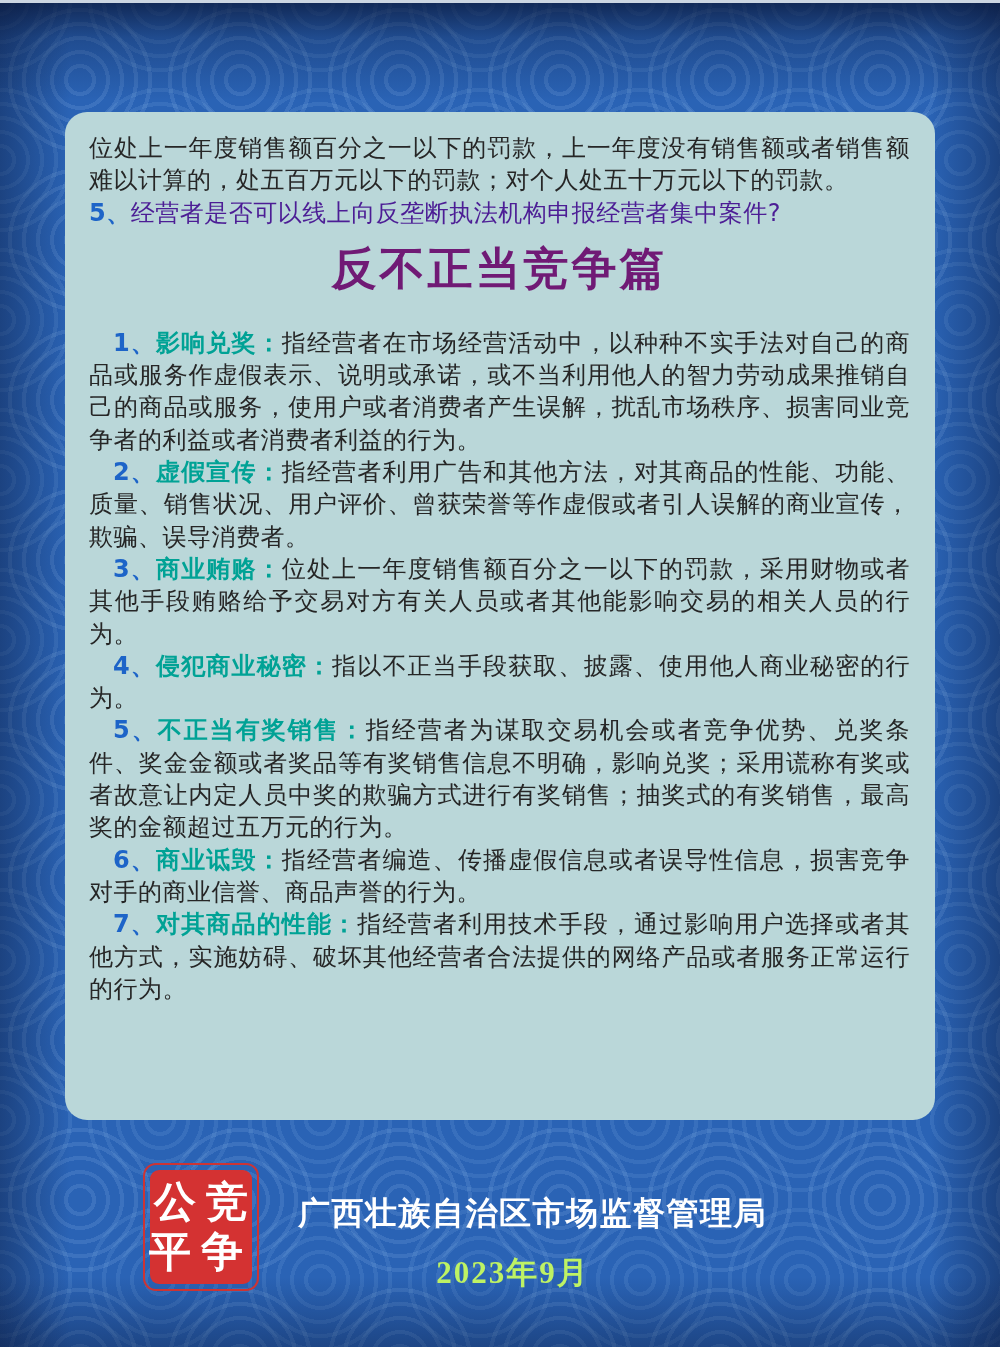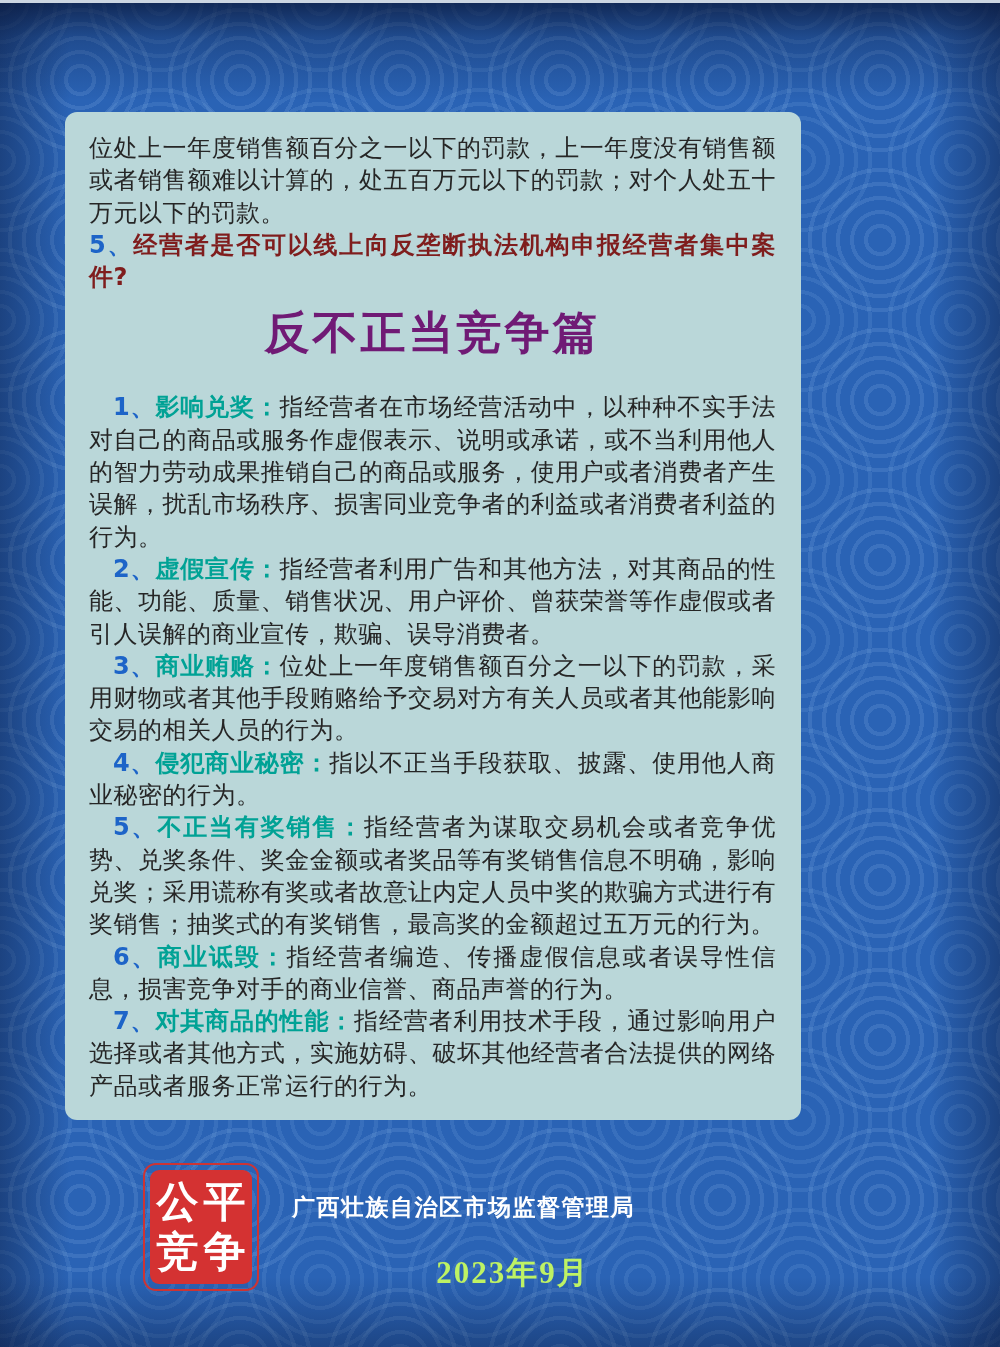--- a/index.html
+++ b/index.html
@@ -40,57 +40,57 @@
       linear-gradient(90deg, rgba(9,22,56,.42) 0px, rgba(9,22,56,0) 70px),
       linear-gradient(270deg, rgba(9,22,56,.42) 0px, rgba(9,22,56,0) 70px),
       radial-gradient(140% 115% at 50% 42%, rgba(9,22,56,0) 58%, rgba(9,22,56,.42) 100%);
   }
   .top-strip{
     position:absolute;top:0;left:0;width:1000px;height:3px;
     background:#ccd6e2;
   }
   
   .card{
-    position:absolute;left:65px;top:112px;width:736px;height:1008px;
-    background:#bad7d9;border-radius:12px;
+    position:absolute;left:65px;top:112px;width:870px;height:1008px;
+    background:#bad7d9;border-radius:22px;
     box-sizing:border-box;padding:20px 25px 16px 24px;
   }
   .card p{
     margin:0;font-size:24px;line-height:32.3px;color:#262626;
     text-align:justify;letter-spacing:.5px;
   }
   .p-indent{text-indent:1.2em;}
   .item{text-indent:1em;}
   .num{color:#1d64c8;font-weight:bold;}
   .ttl{color:#00a295;font-weight:bold;}
-  .question .qtext{color:#7f1d1d;font-weight:bold;}
+  .question .qtext{color:#4c1d95;font-weight:normal;}
   .section-title{
     margin:12px 0 0;
     text-align:center;
     font-size:45px;line-height:56px;font-weight:900;
     color:#701a75;letter-spacing:3px;
   }
   .law-intro{margin-bottom:0;}
   .spacer-after-title{height:30px;}
   
   .stamp{
     position:absolute;left:150px;top:1170px;width:102px;height:114px;
     background:#d43232;border-radius:9px;
-    display:flex;flex-direction:column;align-items:center;justify-content:center;
+    display:flex;flex-direction:row;align-items:center;justify-content:center;
     color:#ffffff;font-family:"DejaVu Serif","Liberation Serif",serif;
     font-weight:bold;font-size:42px;line-height:50px;letter-spacing:5px;
   }
   .stamp::after{
     content:"";position:absolute;inset:-7px;border:2px solid #cc3434;border-radius:13px;
   }
   .stamp span{display:block;text-indent:5px;}
   .footer-org{
-    position:absolute;left:292px;top:1192px;width:430px;
+    position:absolute;left:298px;top:1192px;width:430px;
     color:#ffffff;font-family:Liberation Mono, monospace;
-    font-weight:bold;font-size:23px;letter-spacing:1.5px;white-space:nowrap;
+    font-weight:bold;font-size:32px;letter-spacing:1.5px;white-space:nowrap;
   }
   .footer-date{
     position:absolute;left:298px;top:1252px;width:430px;text-align:center;
     color:#bef264;font-family:"Liberation Serif","DejaVu Serif",serif;
     font-weight:bold;font-size:31px;letter-spacing:2px;
   }
 </style>
 </head>
 <body>
 

